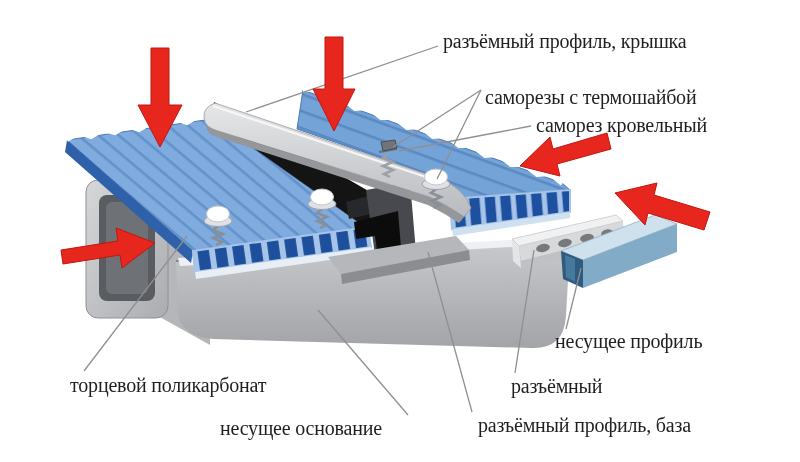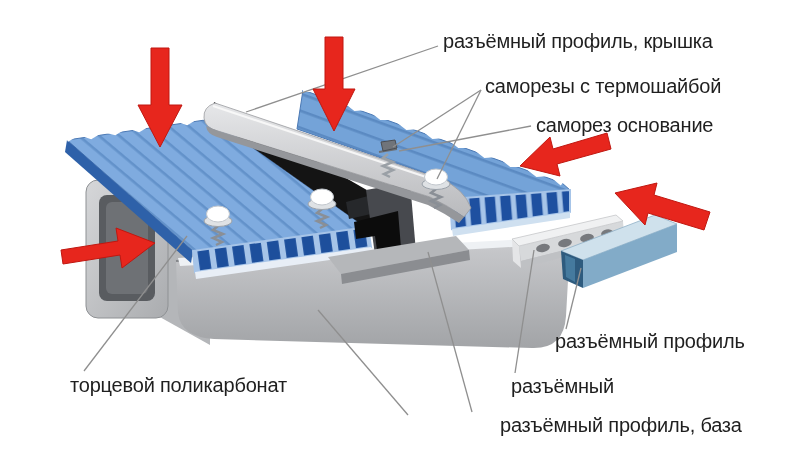--- a/index.html
+++ b/index.html
@@ -1,18 +1,18 @@
 <!DOCTYPE html>
 <html><head>
 <meta charset="utf-8">
 <style>
   html,body{margin:0;padding:0;background:#ffffff;}
   .stage{
     position:relative;width:800px;height:462px;background:#ffffff;overflow:hidden;
-    font-family:Liberation Sans, sans-serif;
+    font-family:Liberation Serif, serif;
   }
   .stage svg{position:absolute;left:0;top:0;}
   .lbl{
     position:absolute;font-size:20px;line-height:22px;color:#1f1f1f;
     letter-spacing:-0.2px;white-space:nowrap;
   }
 </style>
 </head>
 <body>
 
@@ -145,19 +145,20 @@
   <g fill="#e7261d" stroke="#c01710" stroke-width="1">
     <polygon points="169,48 169,105 182,105 160,147 138,105 151,105 151,48"></polygon>
     <polygon points="343,37 343,89 355,89 334,131 313,89 325,89 325,37"></polygon>
     <polygon points="63,264 120,255 122,268 155,243 116,228 118,241 61,250"></polygon>
     <polygon points="607,133 553,149 550,137 520,166 560,176 557,164 611,149"></polygon>
     <polygon points="710,212 654,195 657,183 615,193 645,225 648,213 704,230"></polygon>
   </g>
 </svg>
 
   <div class="lbl" style="left:443px;top:30px">разъёмный профиль, крышка</div>
-  <div class="lbl" style="left:485px;top:75px">саморезы с термошайбой</div>
-  <div class="lbl" style="left:536px;top:114px">саморез основание</div>
-  <div class="lbl" style="left:555px;top:330px">разъёмный профиль</div>
+  <div class="lbl" style="left:485px;top:86px">саморезы с термошайбой</div>
+  <div class="lbl" style="left:536px;top:114px">саморез кровельный</div>
+  <div class="lbl" style="left:555px;top:330px">несущее профиль</div>
   <div class="lbl" style="left:70px;top:374px">торцевой поликарбонат</div>
   <div class="lbl" style="left:511px;top:375px">разъёмный</div>
-  <div class="lbl" style="left:500px;top:414px">разъёмный профиль, база</div>
+  <div class="lbl" style="left:220px;top:417px">несущее основание</div>
+  <div class="lbl" style="left:478px;top:414px">разъёмный профиль, база</div>
 </div>
 
 </body></html>

